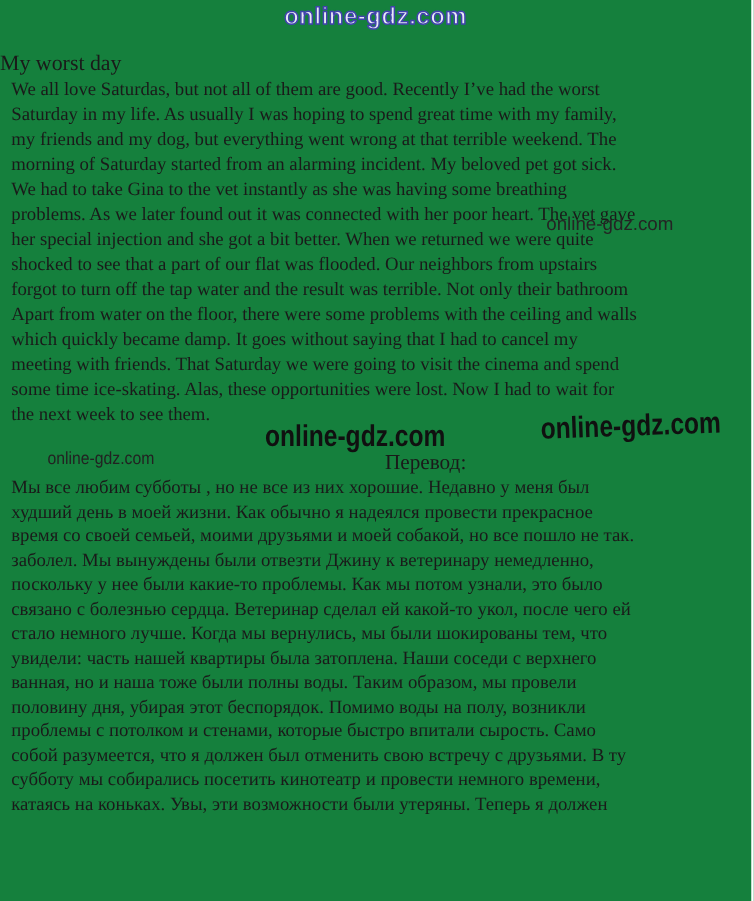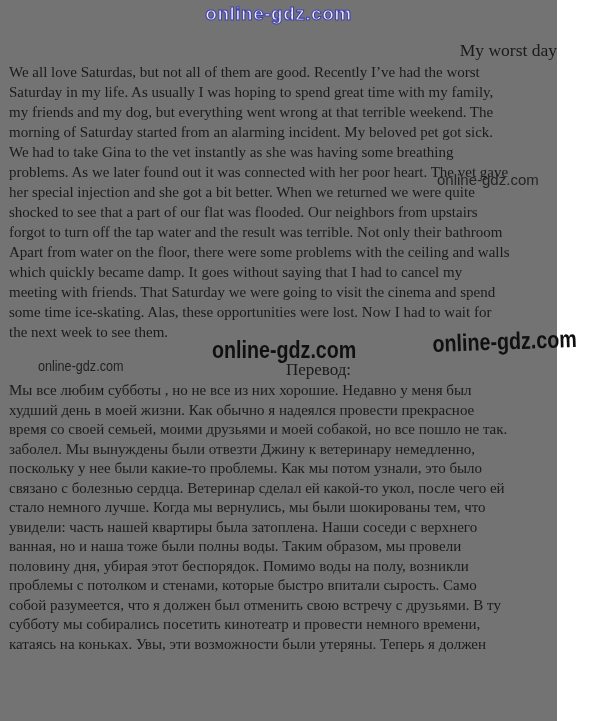--- a/index.html
+++ b/index.html
@@ -5,40 +5,40 @@
   html, body { margin: 0; padding: 0; }
   body {
     width: 603px; height: 721px;
     background: #ffffff;
     font-family: "Liberation Serif", serif;
     color: #1a1a1a;
     overflow: hidden;
   }
   .page {
     position: relative;
-    width: 557px; height: 721px;
-    background: #737373;
+    width: 601px; height: 721px;
+    background: #15803d;
   }
   .wm {
     font-family: "Liberation Sans", sans-serif;
     white-space: nowrap;
     position: absolute;
   }
   .wm-top {
     top: 3px; left: 0; width: 100%;
     text-align: center;
     font-size: 19px; font-weight: 700;
     letter-spacing: 0.5px;
     color: rgba(255,255,255,0.85);
     -webkit-text-stroke: 1.1px #4141ae;
     text-shadow: 0 0 1px #6a6ac4;
   }
   .title {
     position: absolute; top: 40px; left: 0; width: 100%;
-    margin: 0; text-align: right;
+    margin: 0; text-align: left;
     font-size: 17.5px; font-weight: 400;
   }
   .text-block {
     position: absolute; left: 9px; right: 4px;
     font-size: 15px;
     font-family: Liberation Serif, serif;
   }
   .en-block { top: 62px; line-height: 20px; }
   .ru-block { top: 381px; line-height: 19.5px; }
   .tline { white-space: nowrap; }

